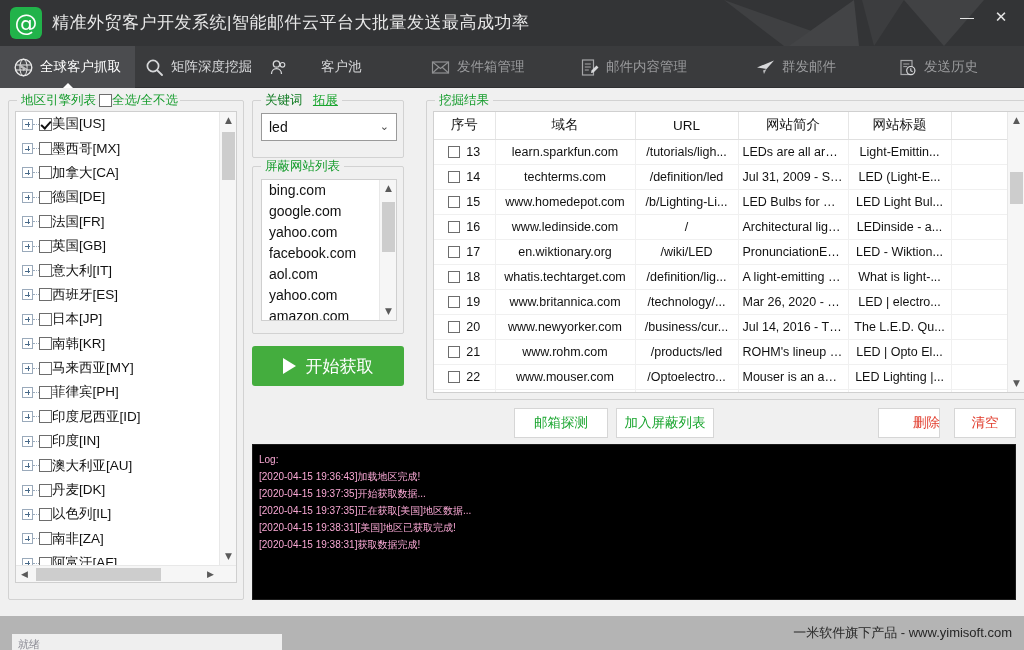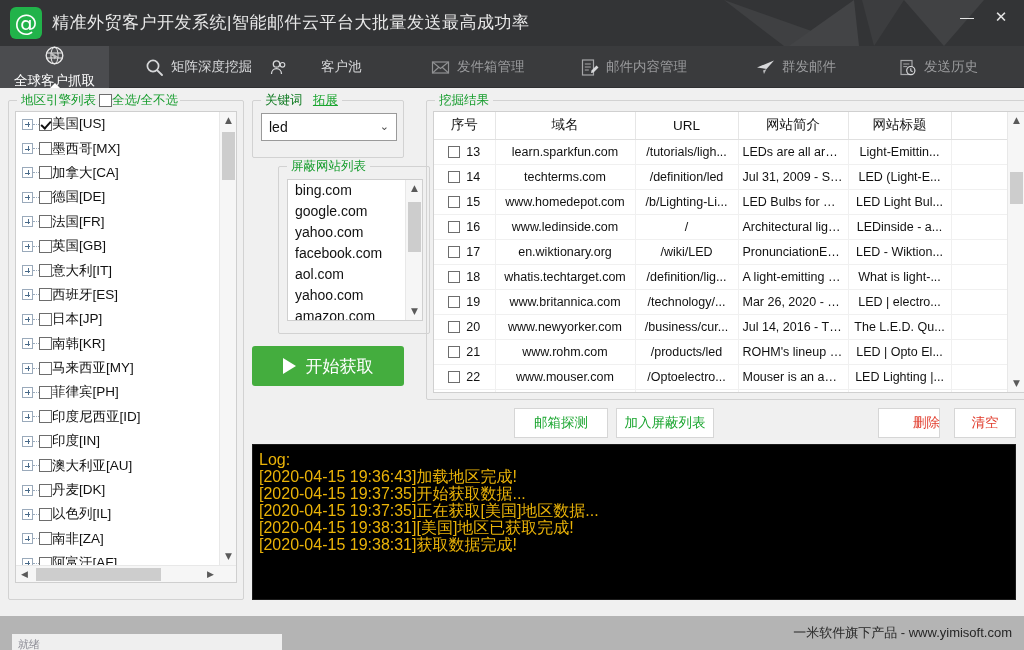--- a/index.html
+++ b/index.html
@@ -147,21 +147,21 @@
   .kw-select {
     position: absolute; left: 8px; top: 12px; width: 136px; height: 28px;
     background: #fff; border: 1px solid #9a9a9a;
     font-size: 14px; color: #111; line-height: 26px; padding-left: 7px;
     cursor: pointer;
   }
   .kw-select .chev {
     position: absolute; right: 7px; top: 0; font-size: 11px; color: #4a4a4a;
     font-family: "DejaVu Sans", sans-serif;
   }
-  #blockGroup { left: 252px; top: 78px; width: 152px; height: 168px; margin-left: 26px; }
+  #blockGroup { left: 252px; top: 78px; width: 152px; height: 168px; }
   .block-list {
     position: absolute; left: 8px; top: 12px; width: 136px; height: 142px;
     background: #fff; border: 1px solid #cfcfcf; overflow: hidden;
   }
   .block-item {
     height: 21px; line-height: 21px; padding-left: 7px;
     font-size: 14px; color: #111; white-space: nowrap;
   }
 
   .big-btn {
@@ -210,21 +210,21 @@
     font-family: "Liberation Sans", sans-serif; white-space: nowrap;
   }
   .flat-btn.red { color: #e13b2b; }
 
   
   .logbox {
     position: absolute; left: 252px; top: 356px; width: 764px; height: 156px;
     background: #000; border: 1px solid #1c1c1c; overflow: hidden;
     padding: 6px 0 0 6px;
   }
-  .log-line { font-size: 16px; color: #eab308; line-height: 17px; white-space: nowrap;
+  .log-line { font-size: 10px; color: #f9a8d4; line-height: 17px; white-space: nowrap;
               font-family: "Liberation Sans", sans-serif; }
 
   
   .footer {
     position: absolute; left: 0; top: 616px; width: 1024px; height: 34px;
     background: #b4b4b4;
   }
   .footer-brand {
     position: absolute; right: 12px; top: 8px;
     font-size: 13px; color: #262626; white-space: nowrap;
@@ -251,21 +251,21 @@
       <polygon points="300,0 340,46 380,0" fill="#414244"></polygon>
     </svg>
     <div class="logo">@</div>
     <div class="app-title">精准外贸客户开发系统|智能邮件云平台大批量发送最高成功率</div>
     <div class="win-btn min">—</div>
     <div class="win-btn close">✕</div>
   </div>
 
   <div class="navbar">
 
-    <div class="nav-item active" style="left:0px;flex-direction:column;">
+    <div class="nav-item active" style="left:0px;">
       <span class="nav-ico">
         <svg width="19" height="19" viewBox="0 0 19 19">
             <circle cx="9.5" cy="9.5" r="8.3" fill="none" stroke="#e8e8e8" stroke-width="1.4"></circle>
             <ellipse cx="9.5" cy="9.5" rx="3.6" ry="8.3" fill="none" stroke="#e8e8e8" stroke-width="1"></ellipse>
             <path d="M1.5 7h16M1.5 12h16" stroke="#e8e8e8" stroke-width="1" fill="none"></path>
             <path d="M5 5.5l2 1.5-1 2.5 2.5 1 1 3 2-2.5 2.5.5" fill="#cfcfcf" opacity=".85"></path>
           </svg>
       </span>
       <span>全球客户抓取</span>
       <span class="arrow"></span>

